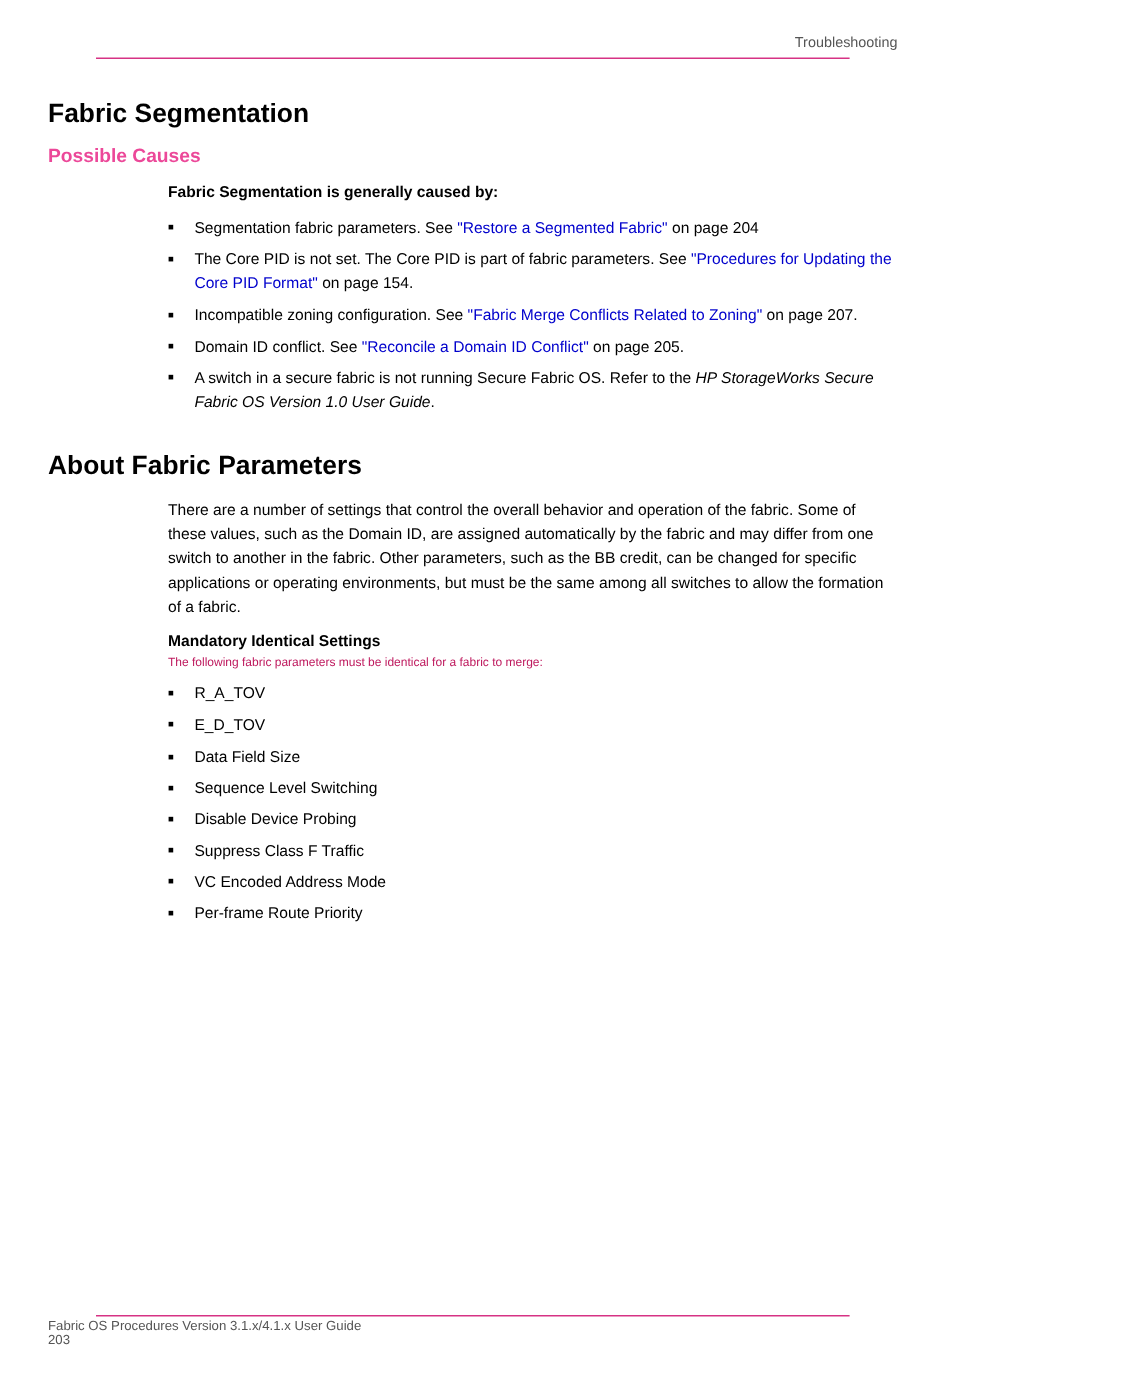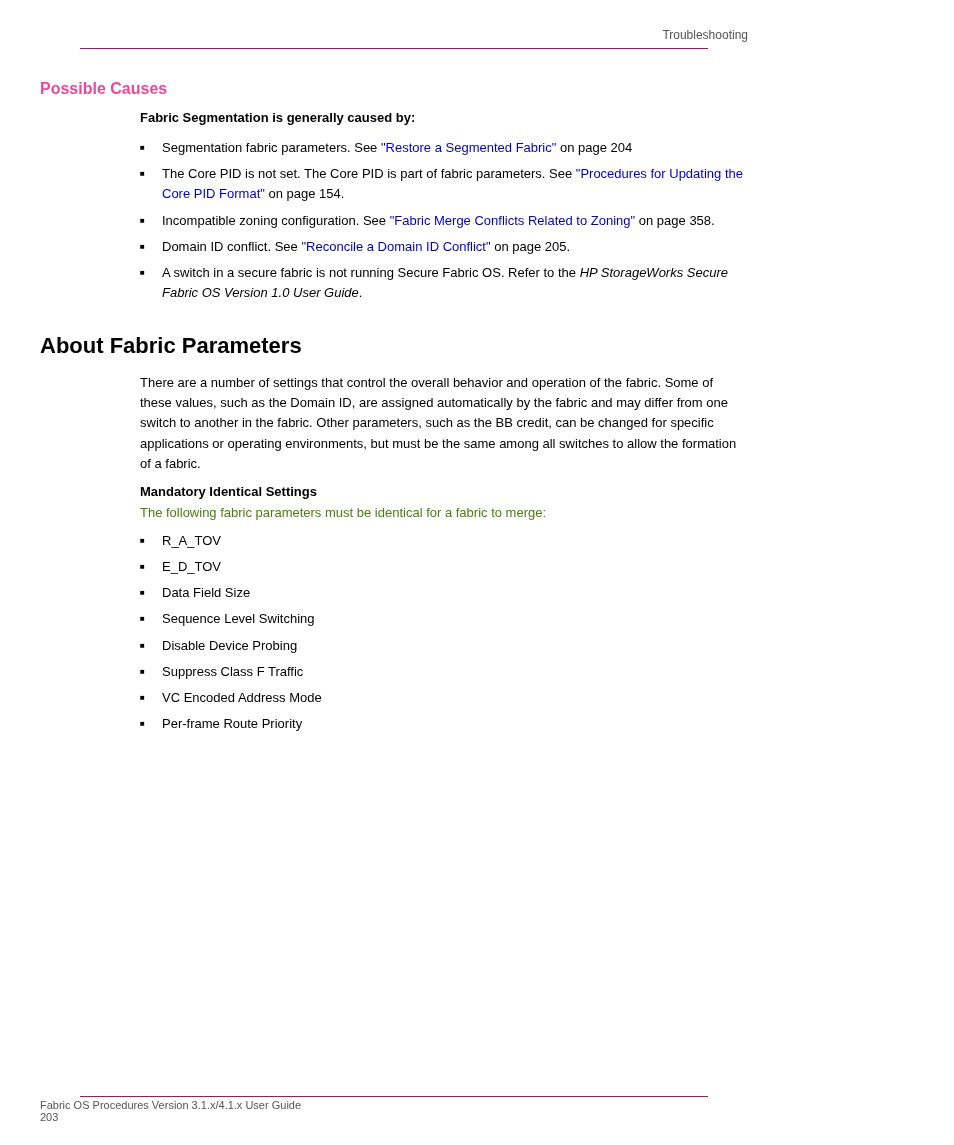--- a/index.html
+++ b/index.html
@@ -135,22 +135,22 @@
       font-size: 13px;
       font-weight: bold;
       color: #000000;
       margin-left: 100px;
       margin-bottom: 4px;
       margin-top: 10px;
     }
 
     .settings-desc {
       font-family: Arial, sans-serif;
-      font-size: 13px;
-      color: #4d7c0f;
+      font-size: 10px;
+      color: #be185d;
       margin-left: 100px;
       margin-bottom: 8px;
       line-height: 1.55;
     }
 
     
     .bottom-rule {
       border-top: 1.5px solid #cc0066;
       margin: 0 40px;
       position: absolute;
@@ -193,35 +193,36 @@
 
   <div class="top-rule"></div>
 
   <div class="page-header">
     <span class="header-title">Troubleshooting</span>
   </div>
 
   <div class="content">
 
     <div>
+      <div class="section-title">Fabric Segmentation</div>
 
       <div>
         <div class="subsection-title">Possible Causes</div>
 
         <div class="body-text">Fabric Segmentation is generally caused by:</div>
 
         <ul class="bullet-list">
           <li>
             <span>Segmentation fabric parameters. See </span><a href="#">"Restore a Segmented Fabric"</a><span> on page 204</span>
           </li>
           <li>
             <span>The Core PID is not set. The Core PID is part of fabric parameters. See </span><a href="#">"Procedures for Updating the Core PID Format"</a><span> on page 154.</span>
           </li>
           <li>
-            <span>Incompatible zoning configuration. See </span><a href="#">"Fabric Merge Conflicts Related to Zoning"</a><span> on page 358.</span>
+            <span>Incompatible zoning configuration. See </span><a href="#">"Fabric Merge Conflicts Related to Zoning"</a><span> on page 207.</span>
           </li>
           <li>
             <span>Domain ID conflict. See </span><a href="#">"Reconcile a Domain ID Conflict"</a><span> on page 205.</span>
           </li>
           <li>
             <span>A switch in a secure fabric is not running Secure Fabric OS. Refer to the </span><span class="italic-text">HP StorageWorks Secure Fabric OS Version 1.0 User Guide</span><span>.</span>
           </li>
         </ul>
       </div>
     </div>

